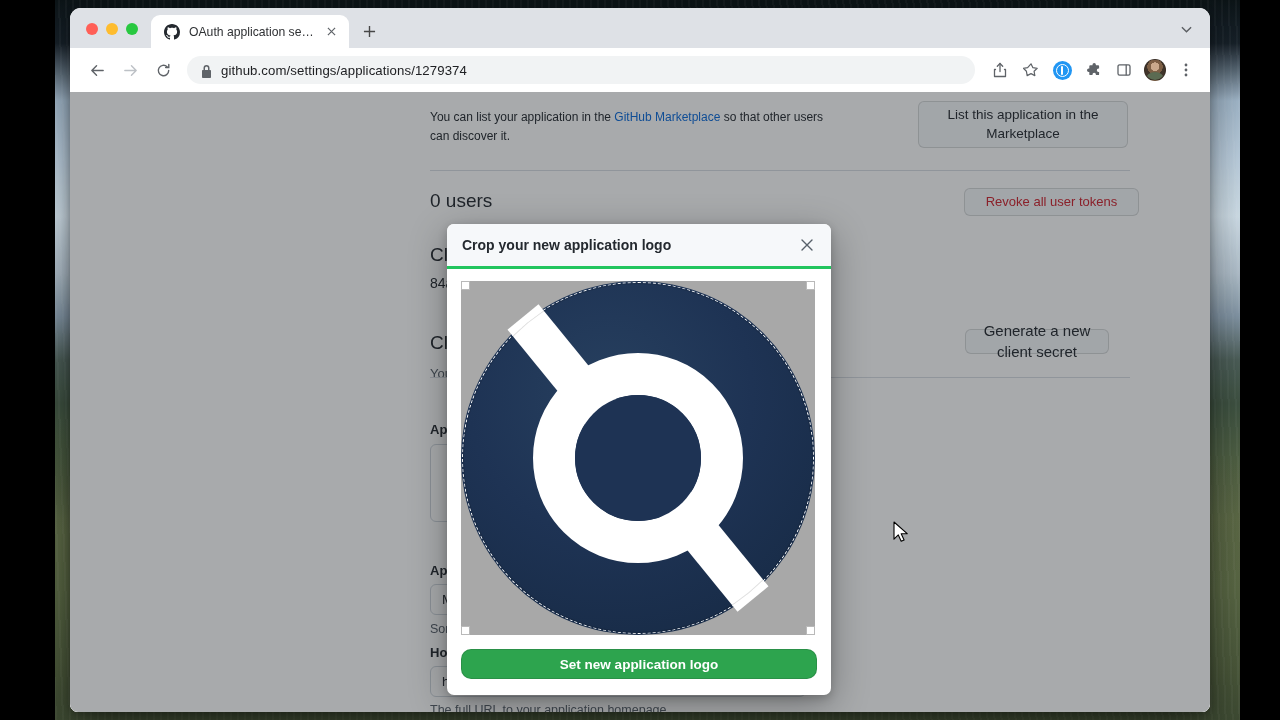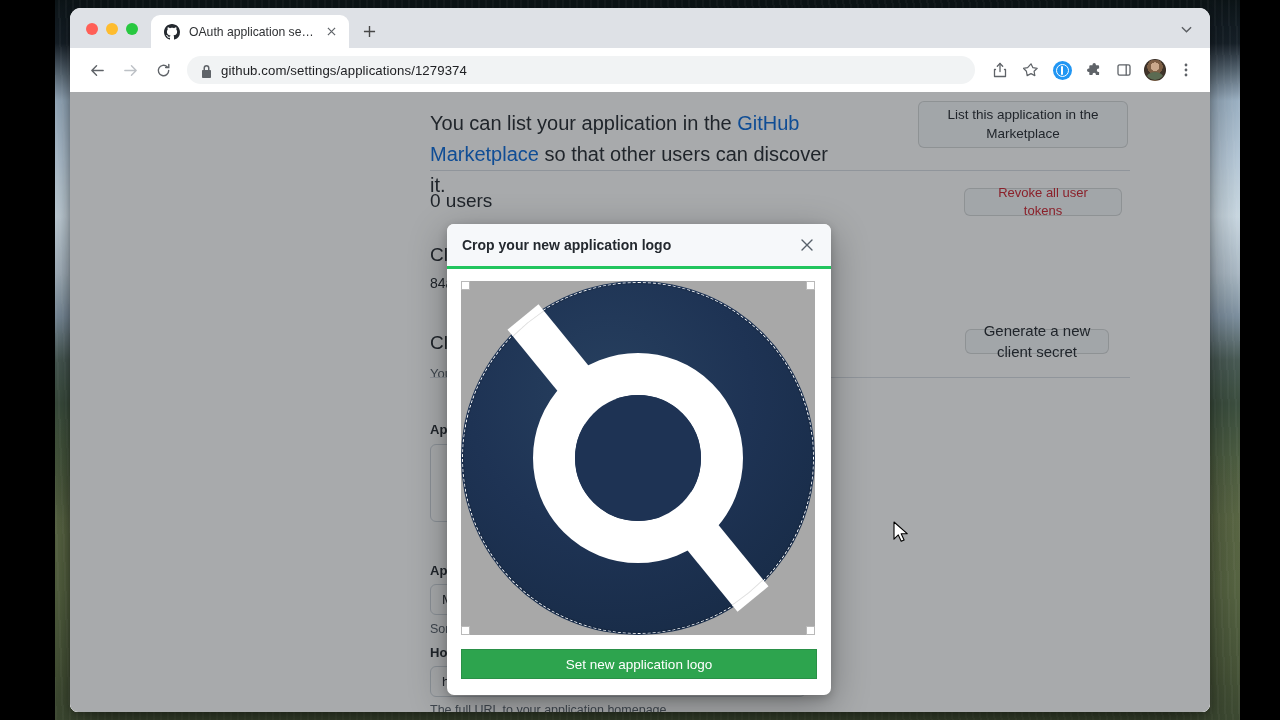--- a/index.html
+++ b/index.html
@@ -160,36 +160,36 @@
     position: relative; height: 620px; background: #ffffff; overflow: hidden;
   }
   .page {
     position: absolute; inset: 0; background: #ffffff;
     padding: 0 0 0 0;
   }
   .page-inner { position: absolute; left: 360px; top: 0; width: 700px; }
 
   .mk-note {
     position: absolute; left: 0; top: 16px; width: 415px;
-    font-size: 20px; color: #24292f; line-height: 1.55;
+    font-size: 12px; color: #24292f; line-height: 1.55;
   }
   .mk-note a { color: #0969da; text-decoration: none; }
 
   .btn-outline {
     position: absolute;
     border: 1px solid rgba(27,31,36,.15);
     border-radius: 6px;
     background: #f6f8fa;
     font-size: 13.5px; color: #24292f;
     display: flex; align-items: center; justify-content: center;
     text-align: center; line-height: 1.35; padding: 6px 14px;
   }
   #list-marketplace-btn { left: 488px; top: 9px; width: 210px; height: 47px; }
   #revoke-tokens-btn {
-    left: 534px; top: 96px; width: 158px; height: 28px;
+    left: 534px; top: 96px; width: 175px; height: 28px;
     color: #cf222e; font-size: 13px;
   }
   #gen-secret-btn { left: 535px; top: 237px; width: 144px; height: 25px; font-size: 15px; }
 
   .rule { position: absolute; left: 0; width: 700px; height: 1px; background: #d8dee4; }
   #rule1 { top: 78px; }
   #rule2 { top: 285px; }
 
   .h-count { position: absolute; left: 0; top: 98px; font-size: 19px; color: #24292f; }
   .h-sec   { position: absolute; left: 0; font-size: 19px; color: #24292f; }
@@ -274,22 +274,22 @@
   }
   .handle.tl { left: 0; top: 0; }
   .handle.tr { right: 0; top: 0; }
   .handle.bl { left: 0; bottom: 0; }
   .handle.br { right: 0; bottom: 0; }
 
   .modal-footer { padding: 14px 14px 16px 14px; }
   .btn-green {
     width: 100%; height: 30px;
     background: #2da44e; border: 1px solid rgba(27,31,36,.15);
-    border-radius: 0;
-    color: #ffffff; font-size: 13.5px; font-weight: 400;
+    border-radius: 10px;
+    color: #ffffff; font-size: 13.5px; font-weight: 700;
     display: flex; align-items: center; justify-content: center;
   }
 
   
   #cursor { position: absolute; left: 893px; top: 521px; z-index: 40; }
   #cursor svg { width: 17px; height: 22px; }
 </style>
 </head>
 <body>
 

